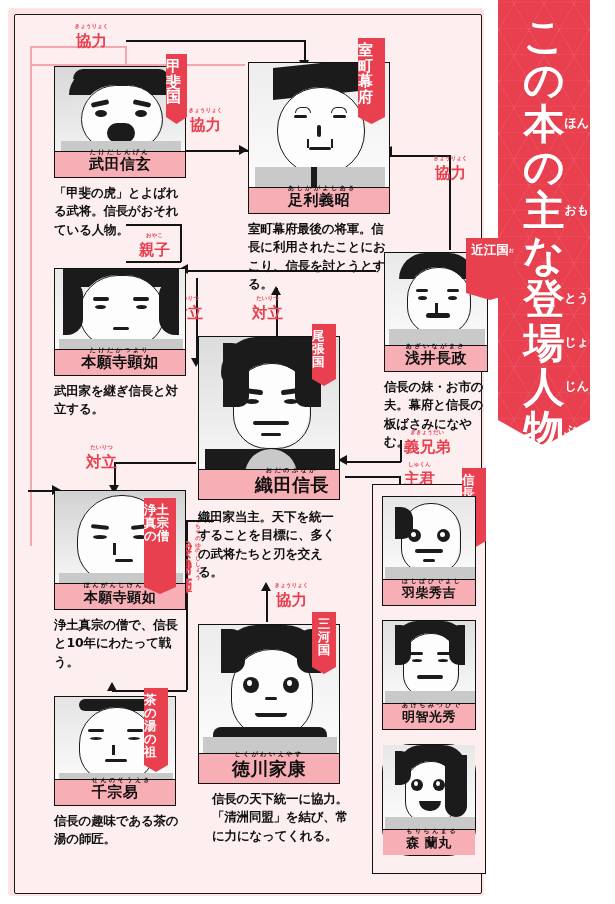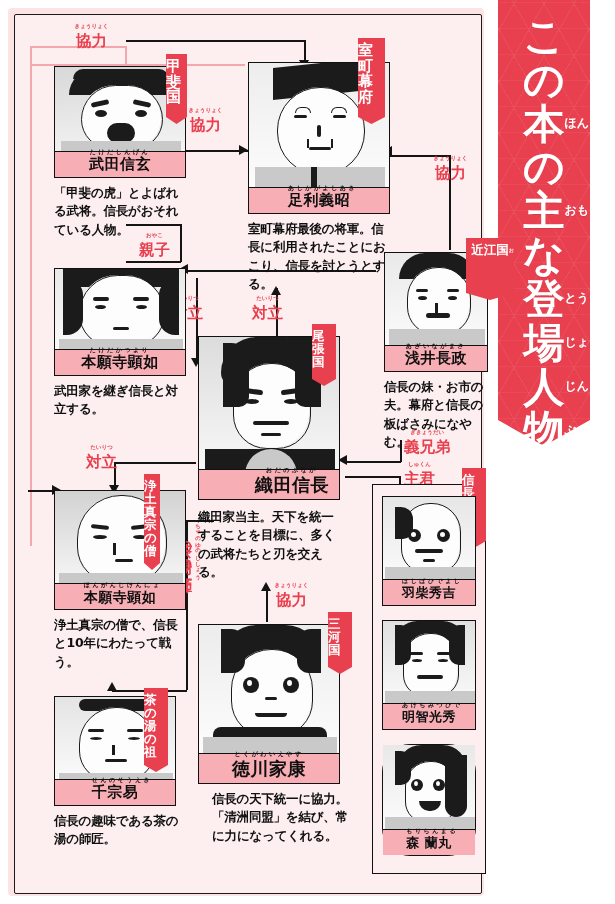--- a/index.html
+++ b/index.html
@@ -371,21 +371,21 @@
       <div class="dk" style="left:78px;top:44px;width:14px;height:4px;border-radius:50%;"></div>
       <div class="dk" style="left:60px;top:68px;width:18px;height:3px;border-radius:2px;"></div>
       <div class="dk" style="left:58px;top:52px;width:3px;height:12px;"></div>
       <div class="dk" style="left:4px;top:84px;width:124px;height:10px;"></div>
       <div class="gr" style="left:4px;top:82px;width:124px;height:12px;"></div>
     </div>
     <div class="namebar">
       <span class="nm" style="font-size:14px;"><span class="ruby">ほんがんじけんにょ</span><span>本願寺顕如</span></span>
     </div>
   </div>
-  <div class="tag small" style="left:144px;top:474px;width:16px;height:96px;">
+  <div class="tag small" style="left:144px;top:498px;width:32px;height:96px;">
     <span class="tc"><span>浄土真宗の僧</span><span class="ruby">じょうどしんしゅうのそう</span></span>
   </div>
   <div class="desc" style="left:54px;top:616px;width:126px;"><span>浄土真宗の僧で、信長と10年にわたって戦う。</span></div>
 
   <div class="card" style="left:54px;top:696px;width:122px;height:110px;">
     <div class="port">
       <div class="face" style="background:linear-gradient(180deg,#e4e4e4,#fafafa);"></div>
       <div class="dk" style="left:24px;top:2px;width:72px;height:12px;border-radius:6px;"></div>
       <div class="sk" style="left:24px;top:10px;width:74px;height:72px;border-radius:37px 37px 30px 30px;"></div>
       <div class="ol" style="left:24px;top:10px;width:74px;height:72px;border-radius:37px 37px 30px 30px;"></div>
@@ -420,21 +420,21 @@
       <div class="sk" style="left:88px;top:55px;width:5px;height:6px;border-radius:50%;"></div>
       <div class="dk" style="left:66px;top:72px;width:12px;height:3px;border-radius:2px;"></div>
       <div class="dk" style="left:56px;top:88px;width:32px;height:4px;border-radius:0 0 12px 12px;"></div>
       <div class="dk" style="left:14px;top:102px;width:114px;height:16px;border-radius:8px 8px 0 0;"></div>
       <div class="gr" style="left:4px;top:112px;width:134px;height:18px;"></div>
     </div>
     <div class="namebar" style="height:30px;">
       <span class="nm" style="font-size:18px;"><span class="ruby" style="top:-9px;">とくがわいえやす</span><span>徳川家康</span></span>
     </div>
   </div>
-  <div class="tag small" style="left:328px;top:612px;width:24px;height:62px;">
+  <div class="tag small" style="left:312px;top:612px;width:24px;height:62px;text-align:center;">
     <span class="tc"><span>三河国</span><span class="ruby">みかわのくに</span></span>
   </div>
   <div class="desc" style="left:196px;top:790px;width:148px;margin-left:16px;"><span>信長の天下統一に協力。「清洲同盟」を結び、常に力になってくれる。</span></div>
 
   <div class="group-box" style="left:372px;top:484px;width:114px;height:390px;"></div>
   <div class="tag small" style="left:462px;top:468px;width:24px;height:80px;">
     <span class="tc"><span>信長の家臣</span><span class="ruby">のぶながのかしん</span></span>
   </div>
 
   <div class="card" style="left:382px;top:496px;width:94px;height:110px;">

